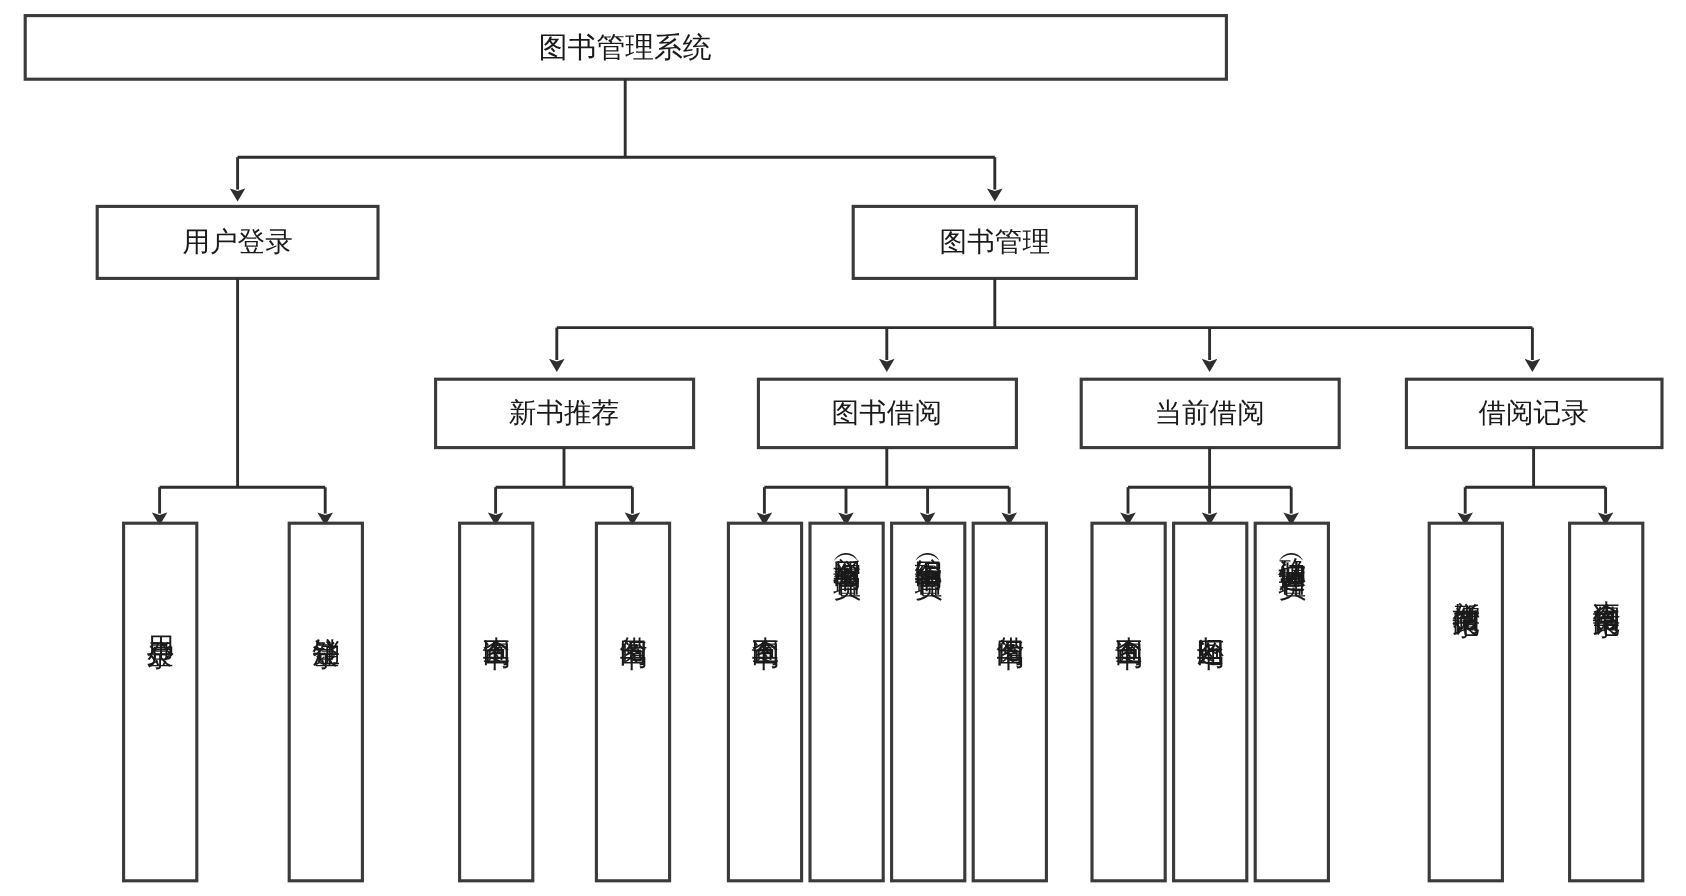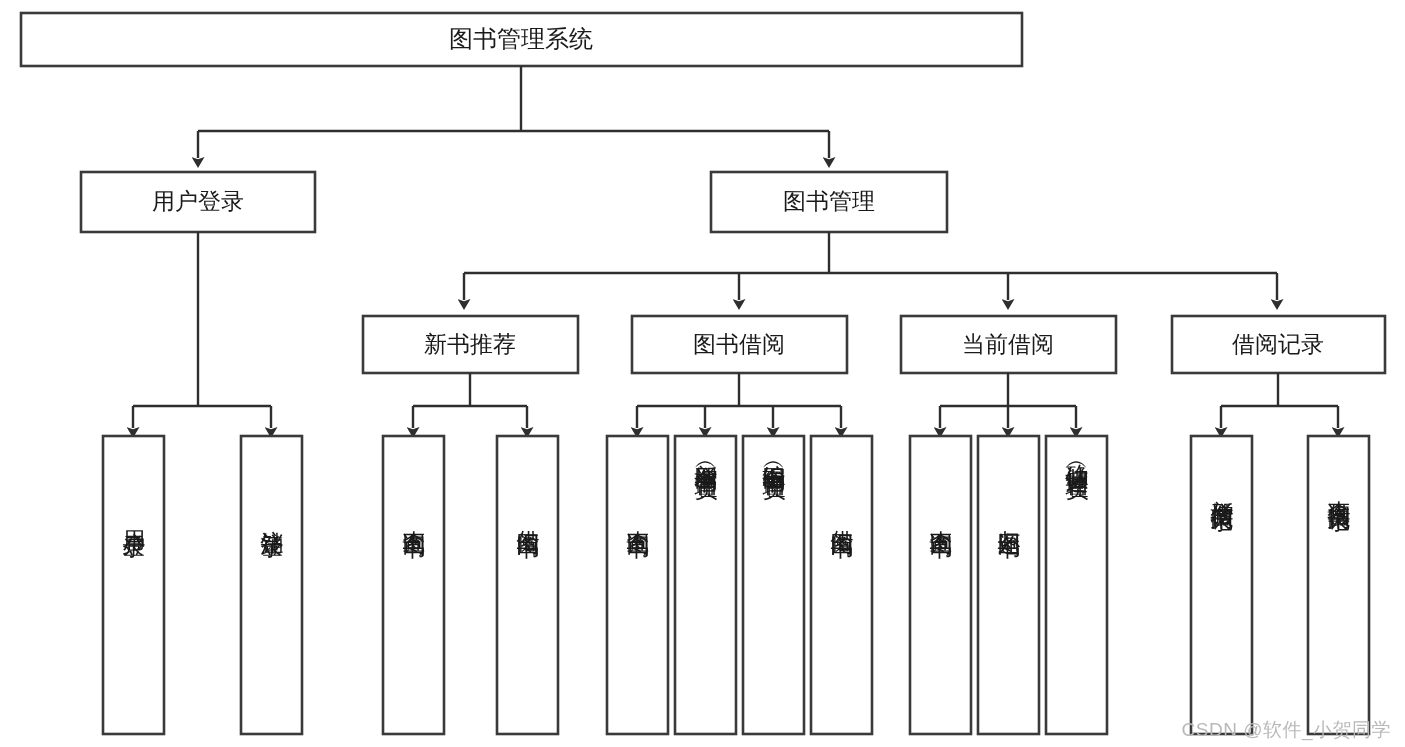--- a/index.html
+++ b/index.html
@@ -217,15 +217,14 @@
   </div>
 
   <div class="vlabel-wrap" style="left:1191px; top:436px; width:61px; height:298px; padding-top:46px;">
     <span class="vlabel">新增借阅记录</span>
   </div>
 
   <div class="vlabel-wrap" style="left:1308px; top:436px; width:61px; height:298px; padding-top:46px;">
     <span class="vlabel">查询借阅记录</span>
   </div>
 
-  <div class="watermark">CSDN @软件_小贺同学</div>
 
 </div>
 
 </body></html>

